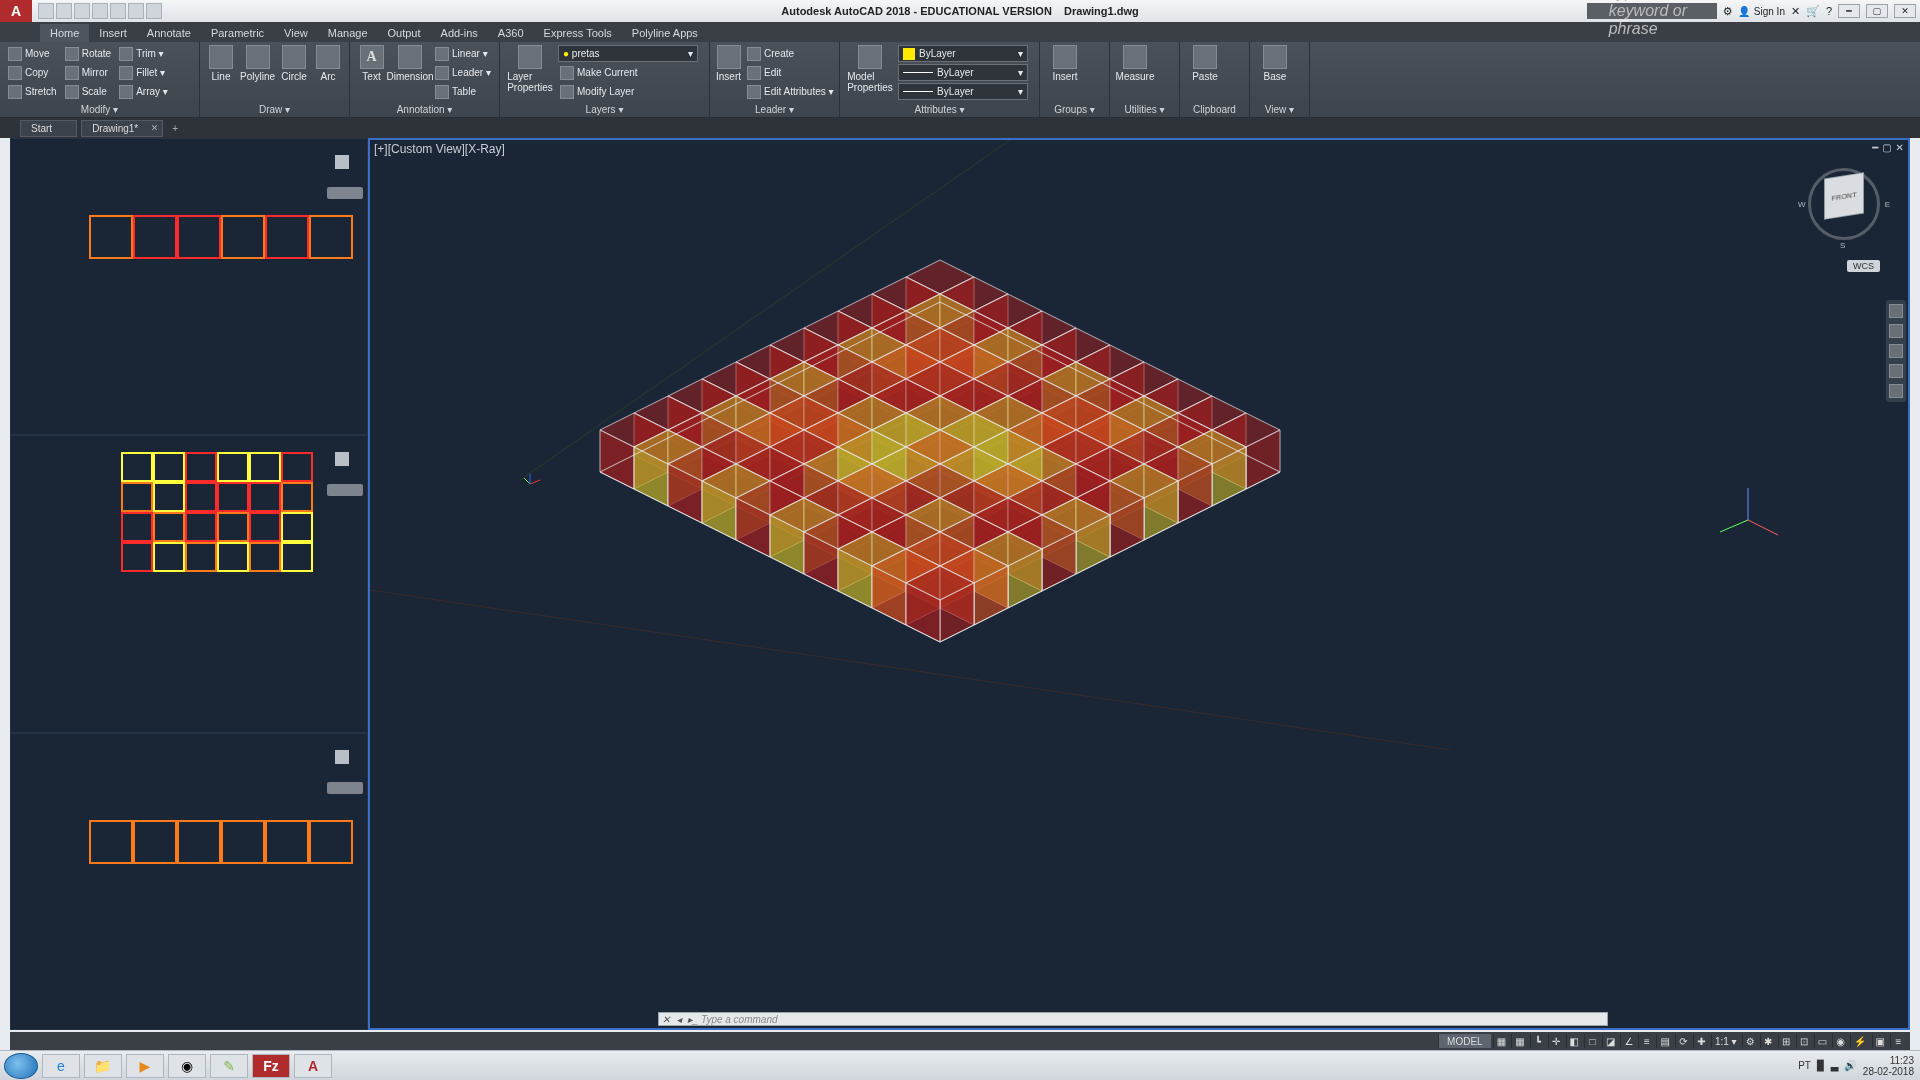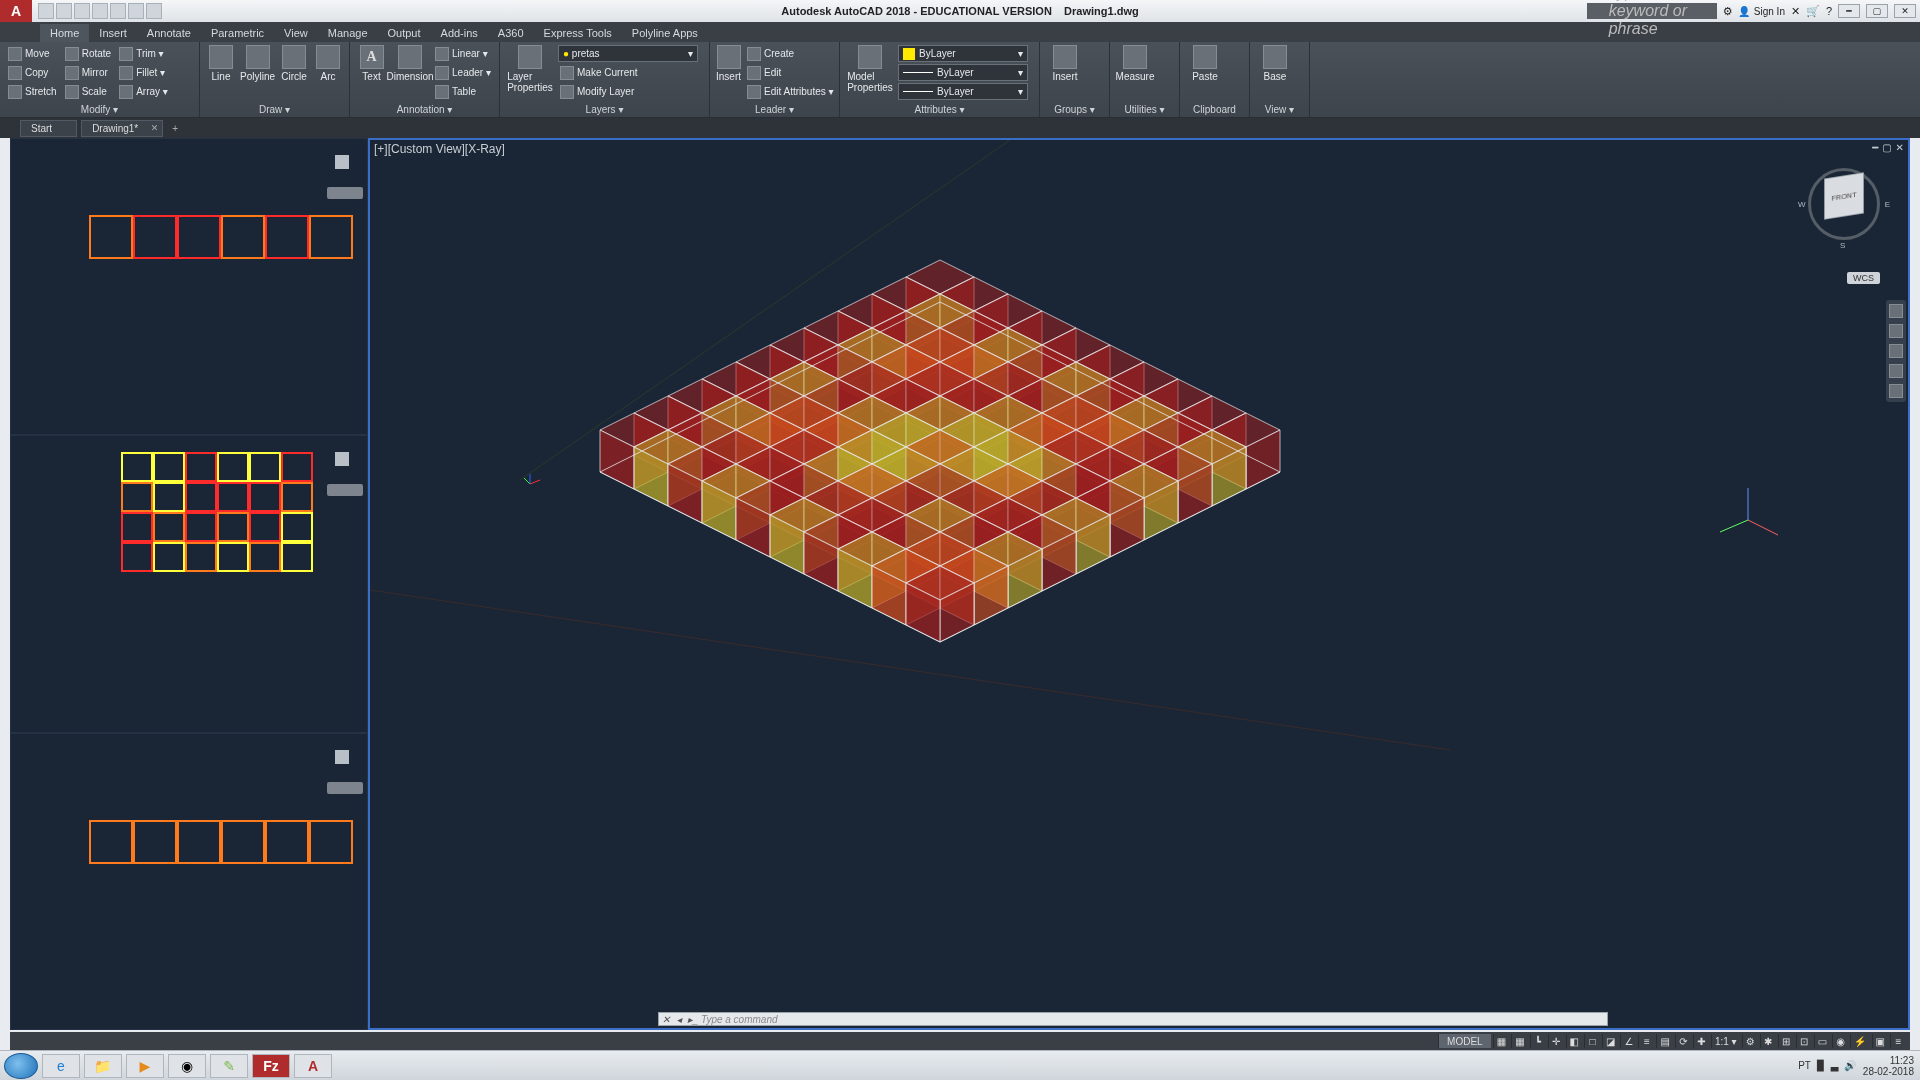--- a/index.html
+++ b/index.html
@@ -63,21 +63,21 @@
 
 
 .iso { position: absolute; left: 150px; top: 110px; width: 830px; height: 540px; }
 .iso svg { width: 100%; height: 100%; }
 
 
 .viewcube { position: absolute; top: 20px; right: 20px; width: 88px; height: 88px; }
 .viewcube .ring { position: absolute; inset: 8px; border: 3px solid #555d66; border-radius: 50%; }
 .viewcube .cube { position: absolute; left: 22px; top: 14px; width: 44px; height: 44px; background: #d9dde1; transform: rotateX(20deg) rotateY(-25deg); border: 1px solid #9aa2aa; display: flex; align-items: center; justify-content: center; font-size: 8px; color: #444; }
 .viewcube .lbl { position: absolute; font-size: 8px; color: #b4bac1; }
-.wcs-badge { position: absolute; top: 120px; right: 28px; background: #cfd4da; color: #333; font-size: 9px; padding: 1px 6px; border-radius: 2px; margin-top: 12px; }
+.wcs-badge { position: absolute; top: 120px; right: 28px; background: #cfd4da; color: #333; font-size: 9px; padding: 1px 6px; border-radius: 2px; }
 
 
 .navbar { position: absolute; right: 2px; top: 160px; width: 20px; background: rgba(80,88,98,0.5); border-radius: 3px; padding: 4px 0; display: flex; flex-direction: column; gap: 6px; align-items: center; }
 .navbar .nb { width: 14px; height: 14px; background: #6a7078; border: 1px solid #858c94; }
 
 
 .cmdline { position: absolute; left: 288px; right: 300px; bottom: 2px; height: 14px; background: #e6e9ec; border: 1px solid #9aa2aa; display: flex; align-items: center; font-size: 10px; color: #888; font-style: italic; }
 
 
 .layouttabs { position: absolute; left: 10px; bottom: 30px; height: 18px; display: flex; font-size: 10px; color: #ddd; background: #3a3f46; }

